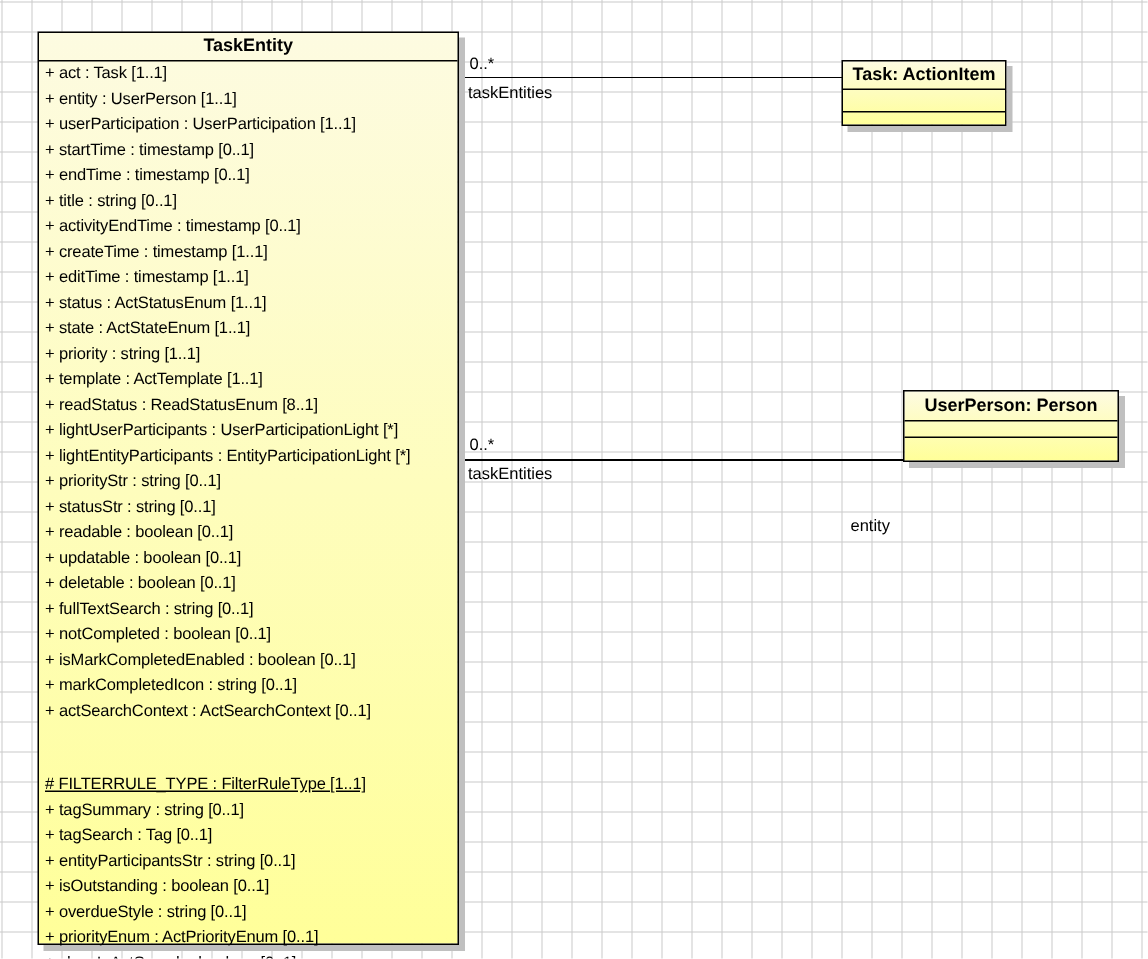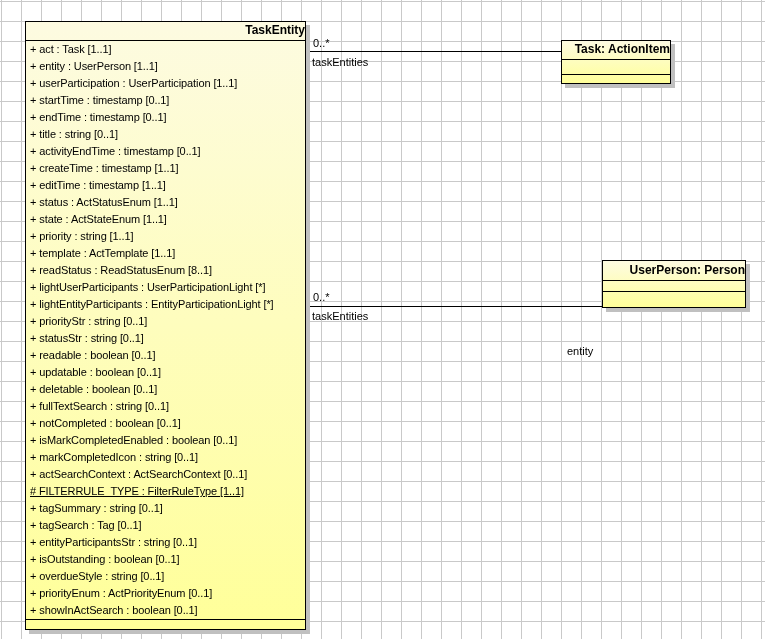--- a/index.html
+++ b/index.html
@@ -25,39 +25,39 @@
     background: linear-gradient(to bottom, var(--class-fill-top, #fdfbe1), var(--class-fill-bottom, #ffff99));
     box-shadow: 4px 4px 0 0 var(--shadow, #c0c0c0);
     display: flex;
     flex-direction: column;
   }
 
   .uml-title {
     flex: 0 0 auto;
     font-weight: bold;
     font-size: 12px;
-    text-align: right;
+    text-align: center;
     border-bottom: 1px solid var(--class-border, #000);
     white-space: nowrap;
     overflow: hidden;
   }
 
   .attrs { flex: 0 0 auto; overflow: hidden; }
 
   .attr-row {
     height: 17px;
     line-height: 17px;
     font-size: 11px;
     letter-spacing: -0.1px;
     padding: 0 2px 0 4px;
     white-space: nowrap;
     overflow: hidden;
   }
 
-  .uml-static { text-decoration: underline; }
+  .uml-static { text-decoration: underline; margin-top: 32px; }
 
   .ops { border-top: 1px solid var(--class-border, #000); flex: 1 1 auto; }
 
   #box-taskentity { left: 25px; top: 21px; width: 281px; height: 609px; }
   #box-taskentity .uml-title { height: 18px; line-height: 17px; }
 
   #box-task { left: 561px; top: 40px; width: 110px; height: 44px; }
   #box-task .uml-title { height: 18px; line-height: 17px; }
   #box-task .attrs { height: 14px; }
 

